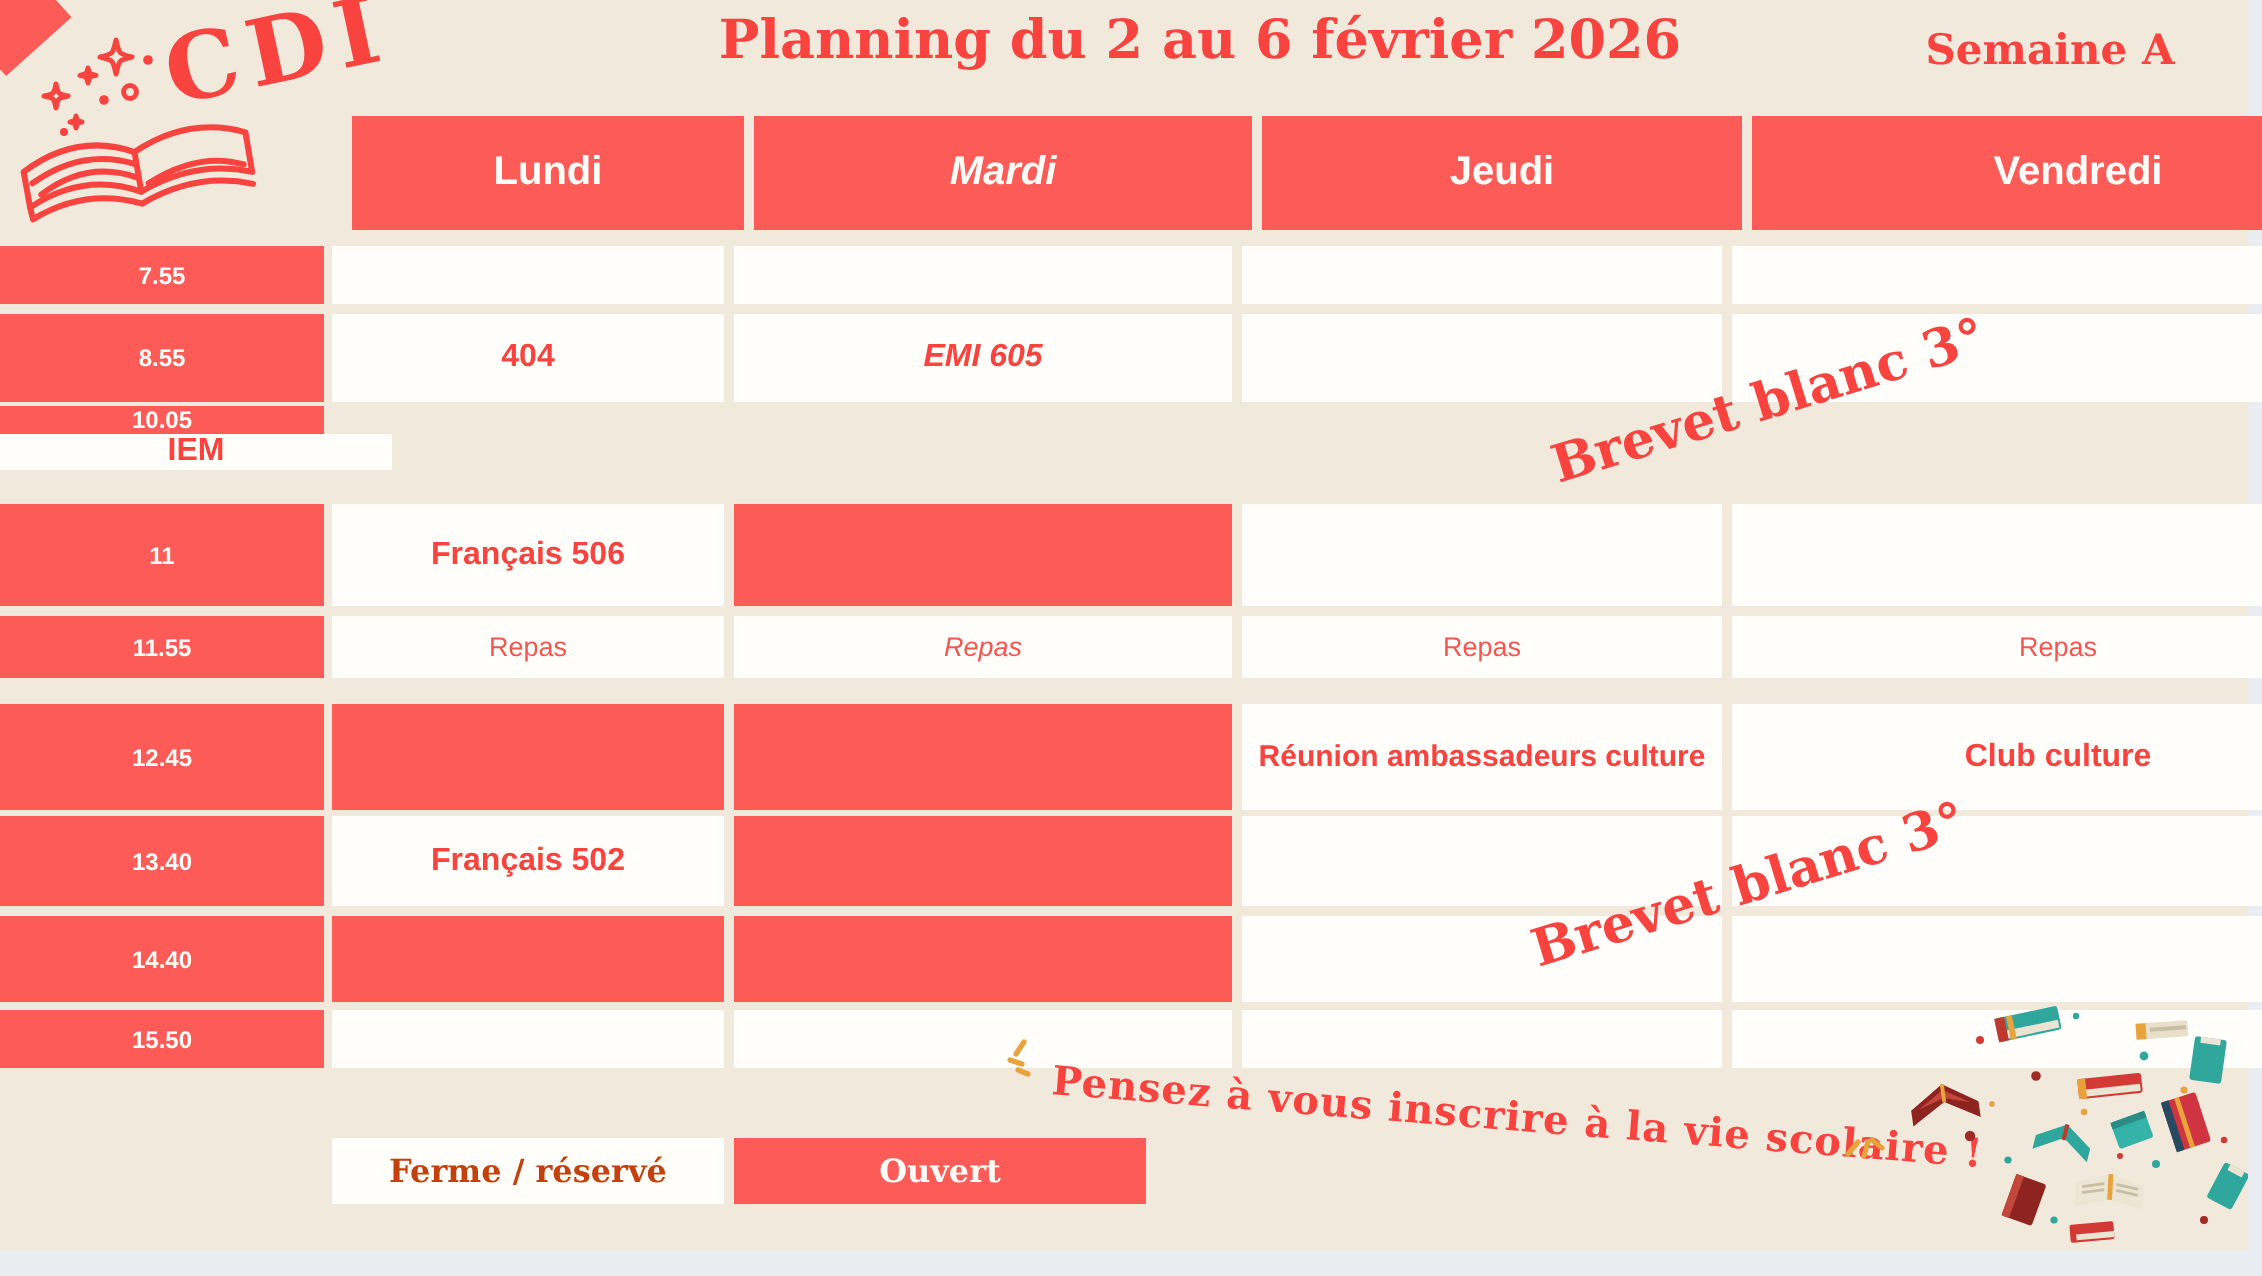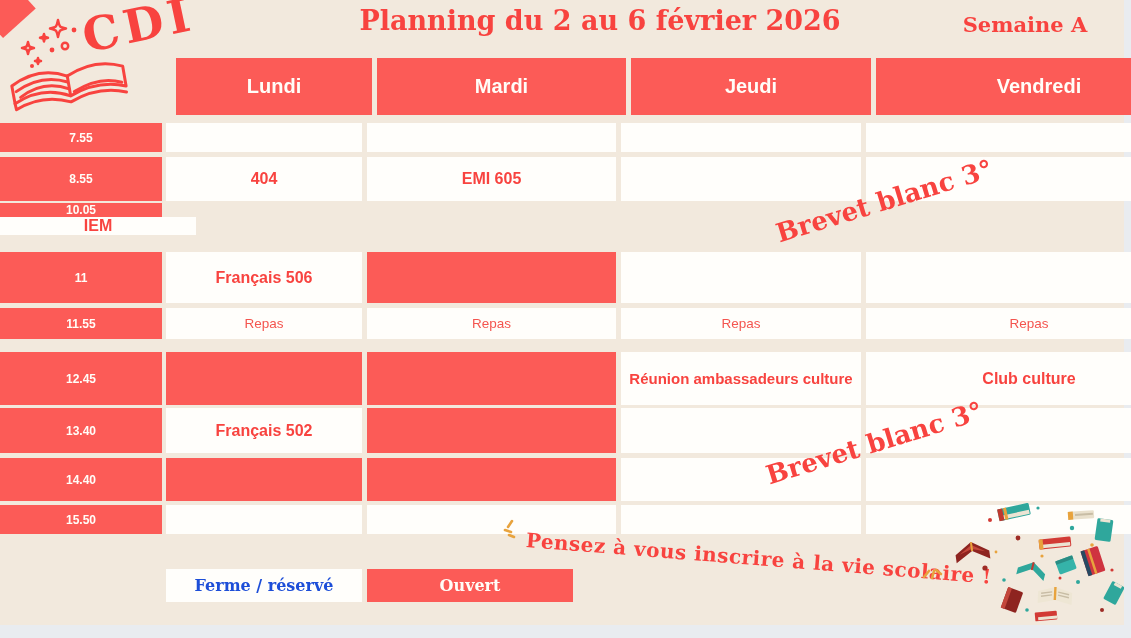--- a/index.html
+++ b/index.html
@@ -36,21 +36,21 @@
     color:#f8433f;
   }
 
   
   .day-headers{ position:absolute; left:176px; top:58px; display:flex;border-radius:27px; }
   .day-header{
     height:57px; background:#fc5b57; color:#fffdf8;
     font-weight:700; font-size:20px;
     display:flex; align-items:center; justify-content:center;
   }
-  .w0{width:196px;} .w1{width:249px;} .w2{width:240px;} .w3{width:238px;padding-left:44px;}
+  .w0{width:196px;} .w1{width:249px;font-style:italic;} .w2{width:240px;} .w3{width:238px;padding-left:44px;}
   .gap{margin-right:5px;}
 
   
   #rows{ position:absolute; left:0; top:123px; }
   .row{ display:flex; }
   .time-cell{
     width:162px; margin-right:4px; background:#fc5b57; color:#fffdf8;
     font-weight:700; font-size:12px;
     display:flex; align-items:center; justify-content:center;
   }
@@ -61,21 +61,21 @@
   .cell.filled{ background:#fc5b57; }
   .cell.light{ font-weight:400; font-size:13.5px; color:#f4554f; }
   .cell.small-text{ font-size:15px; }
 
   
   .legend-item{
     position:absolute; top:569px; height:33px;
     display:flex; align-items:center; justify-content:center;
     font-family:"DejaVu Serif", serif; font-weight:700; font-size:16px;
   }
-  .legend-closed{ left:166px; width:196px; background:#fffefb; color:#1d4ed8; }
+  .legend-closed{ left:166px; width:196px; background:#fffefb; color:#c2410c; }
   .legend-open{ left:367px; width:206px; background:#fc5b57; color:#fffdf8; }
 
   
   .brevet-note{
     position:absolute; white-space:nowrap;
     font-family:"DejaVu Serif", serif; font-weight:600; font-size:26px;
     color:#f8433f; transform:rotate(-17deg);
   }
   #brevet-1{ left:772px; top:186px; }
   #brevet-2{ left:762px; top:428px; }

